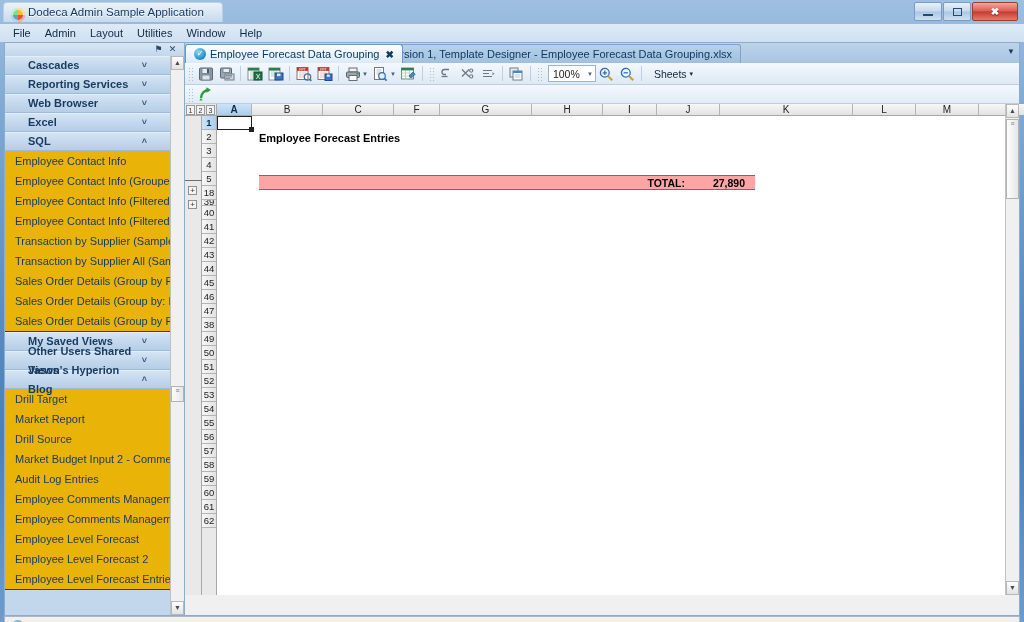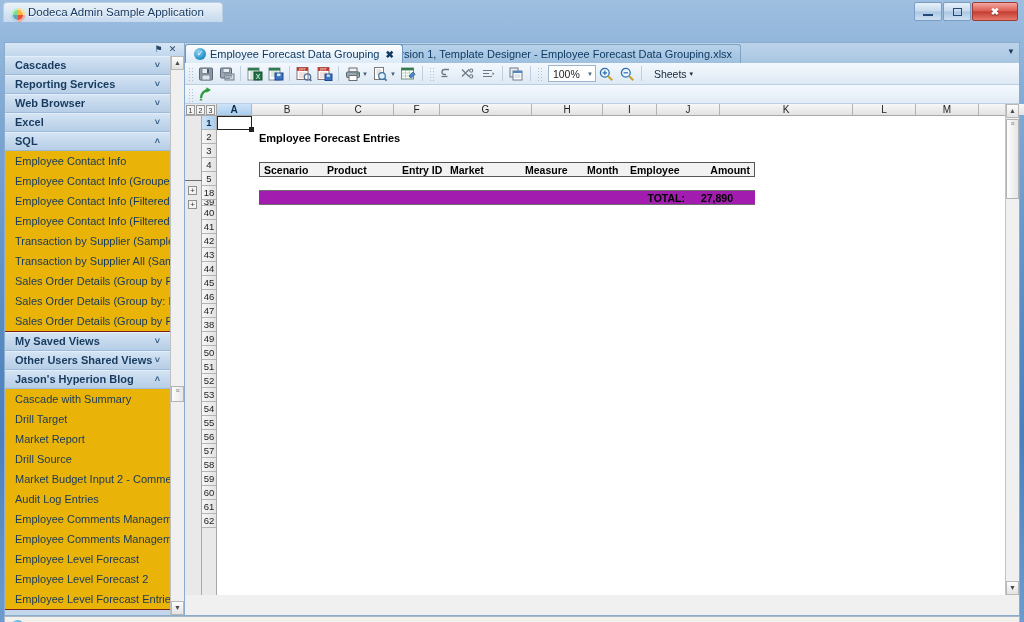--- a/index.html
+++ b/index.html
@@ -85,21 +85,21 @@
   .cap-btn {
     position: absolute; top: 1px; width: 11px; height: 11px;
     font-size: 9px; color: #27486c; text-align: center; line-height: 11px; cursor: pointer;
   }
   #sidebar-body {
     flex: 1 1 auto; position: relative; overflow: hidden;
     background: #c3d7ec;
   }
   .nav-group-header {
     height: 19px; line-height: 19px;
-    padding: 0 10px; font-weight: bold; font-size: 11px; color: #173a5e;
+    padding: 0 23px; font-weight: bold; font-size: 11px; color: #173a5e;
     background: linear-gradient(180deg,#d4e4f4 0%,#c4d8ed 50%,#b6cee6 100%);
     border-bottom: 1px solid #9cbada;
     border-top: 1px solid #e4eefa;
     display: flex; align-items: center; justify-content: space-between;
     cursor: pointer;
   }
   .nav-group-header .chev { font-size: 9px; color: #30557c; }
   .nav-list { background: #eab308; border-bottom: 1px solid #7f1d1d; }
   .nav-item {
     height: 20px; line-height: 20px;
@@ -300,30 +300,30 @@
   .data-row .lbl {
     position: absolute; left: 3px; top: 1px;
     font-size: 10.5px; font-weight: bold; color: #000;
   }
   .data-row .amt {
     position: absolute; right: 4px; top: 1px;
     font-size: 10.5px; color: #000;
   }
   #total-row {
     height: 15px; position: relative;
-    background: #a21caf;
+    background: #fca5a5;
     border-top: 1.4px solid #6e6e6e; border-bottom: 1.4px solid #6e6e6e;
     margin-top: 13px;
   }
   #total-row .tl {
     position: absolute; right: 70px; top: 1px;
     font-size: 10.5px; font-weight: bold; color: #000;
   }
   #total-row .tv {
-    position: absolute; right: 22px; top: 1px;
+    position: absolute; right: 10px; top: 1px;
     font-size: 10.5px; font-weight: bold; color: #000;
   }
 
   
   #vscroll {
     position: absolute; right: 0; top: 0; width: 14px; bottom: 0;
     background: #f0f0f0; border-left: 1px solid #c3c3c3;
   }
 
   
@@ -361,20 +361,28 @@
         </div>
       <div class="win-btn">
           <i class="glyph-max"></i>
         </div>
       <div class="win-btn close">
           <span>✖</span>
         </div>
     </div>
   </div>
 
+  <div id="menubar">
+    <div class="menu-item">File</div>
+    <div class="menu-item">Admin</div>
+    <div class="menu-item">Layout</div>
+    <div class="menu-item">Utilities</div>
+    <div class="menu-item">Window</div>
+    <div class="menu-item">Help</div>
+  </div>
 
   <div id="client">
 
     <div id="sidebar">
       <div id="sidebar-caption">
         <span class="cap-btn" style="right:20px">⚑</span>
         <span class="cap-btn" style="right:6px">✕</span>
       </div>
       <div id="sidebar-body">
         <div id="sidebar-groups-host" style="position:absolute;left:0;top:0;right:14px;">
@@ -415,21 +423,20 @@
             </div>
             <div class="nav-group-header">
               <span>Other Users Shared Views</span>
               <span class="chev">˅</span>
             </div>
             <div class="nav-group-header">
               <span>Jason's Hyperion Blog</span>
               <span class="chev">˄</span>
             </div>
             <div class="nav-list">
-              <div class="nav-item">Cascade with Summary</div>
               <div class="nav-item">Drill Target</div>
               <div class="nav-item">Market Report</div>
               <div class="nav-item">Drill Source</div>
               <div class="nav-item">Market Budget Input 2 - Comments</div>
               <div class="nav-item">Audit Log Entries</div>
               <div class="nav-item">Employee  Comments  Management...</div>
               <div class="nav-item">Employee Comments Management</div>
               <div class="nav-item">Employee Level Forecast</div>
               <div class="nav-item">Employee Level Forecast 2</div>
               <div class="nav-item">Employee Level Forecast Entries</div>
@@ -721,30 +728,20 @@
             <div class="rowcell">61</div>
             <div class="rowcell">62</div>
           </div>
 
         <div id="gridarea">
           <div class="cellA1"></div>
 
           <div id="title-cell">Employee Forecast Entries</div>
 
           <div id="dt">
-            <div class="hdr-row">
-              <span style="left:4px">Scenario</span>
-              <span style="left:67px">Product</span>
-              <span style="left:142px">Entry ID</span>
-              <span style="left:190px">Market</span>
-              <span style="left:265px">Measure</span>
-              <span style="left:327px">Month</span>
-              <span style="left:370px">Employee</span>
-              <span style="right:4px">Amount</span>
-            </div>
             <div id="total-row">
               <span class="tl">TOTAL:</span>
               <span class="tv">27,890</span>
             </div>
           </div>
         </div>
 
         <div id="vscroll">
           <div class="sb-arrow" style="top:0">▲</div>
           <div class="sb-thumb" style="top:15px;height:80px">≡</div>

